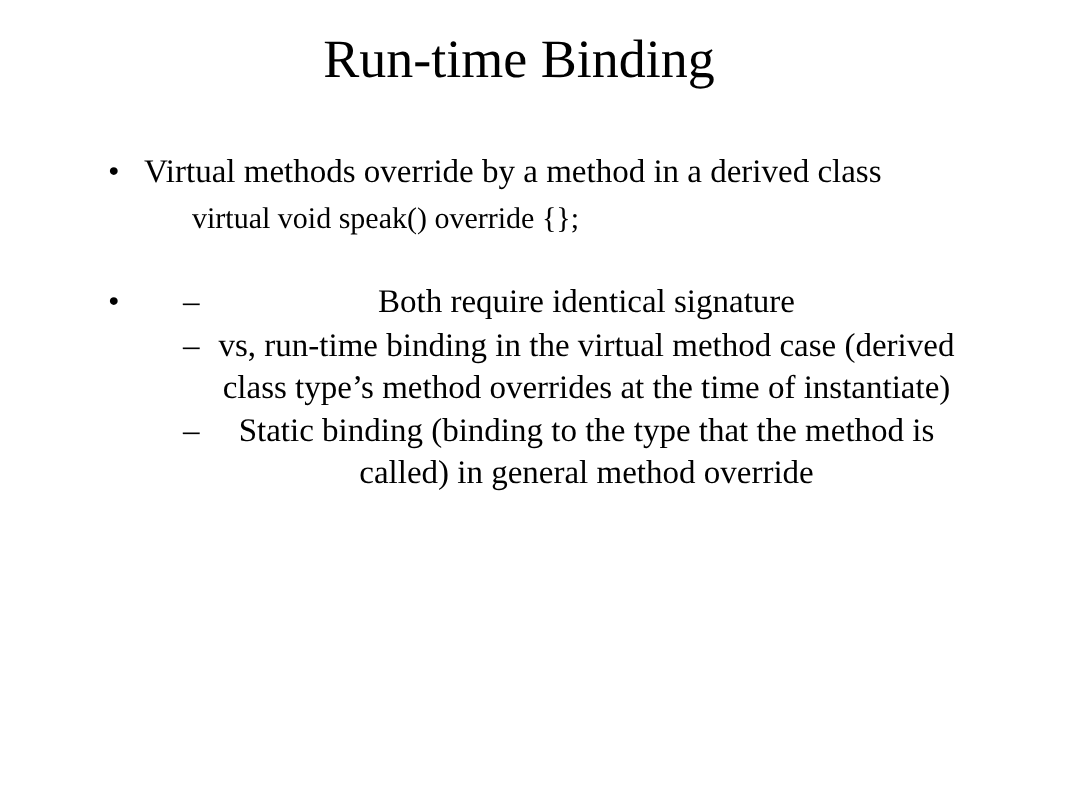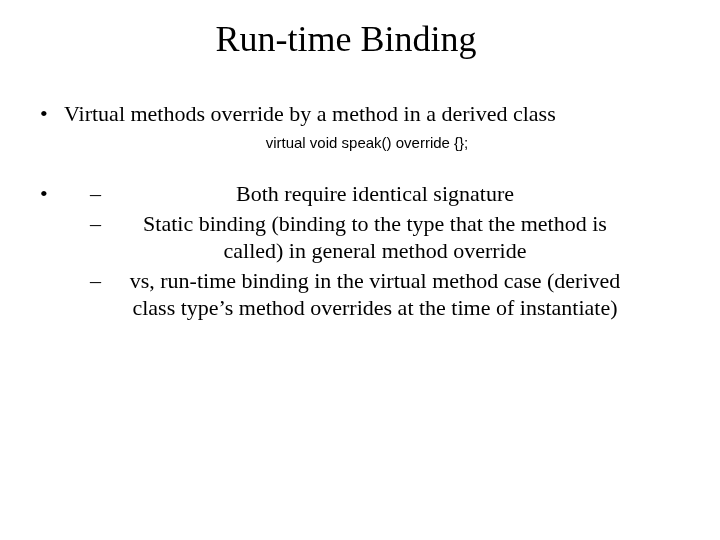--- a/index.html
+++ b/index.html
@@ -18,21 +18,21 @@
     box-sizing: border-box;
   }
   .title {
     text-align: center;
     font-size: 36px;
     font-weight: normal;
     padding-top: 18px;
     margin: 0;
   }
   .body {
-    padding: 40px 54px 0 38px;
+    padding: 40px 54px 0 70px;
     font-size: 22px;
     line-height: 1.25;
   }
   ul.level1 {
     list-style: none;
     margin: 0;
     padding: 0;
   }
   ul.level1 > li {
     position: relative;
@@ -40,27 +40,26 @@
     margin-bottom: 28px;
   }
   ul.level1 > li::before {
     content: "•";
     position: absolute;
     left: 2px;
     top: 0;
     font-size: 22px;
   }
   .code {
-    font-family: Liberation Sans, sans-serif;
-    font-size: 15px;
+    font-family: Liberation Serif, serif;
+    font-size: 20px;
     display: block;
     margin-top: 6px;
     margin-left: 32px;
     white-space: pre;
-    text-align: center;
   }
   ul.level2 {
     list-style: none;
     margin: 4px 0 0 0;
     padding: 0 0 0 26px;
     text-align: center;
   }
   ul.level2 > li {
     position: relative;
     padding-left: 22px;
@@ -87,24 +86,24 @@
         <span>Virtual methods override by a method in a derived class</span>
         <span class="code">virtual void speak() override {};</span>
       </li>
 
       <li>
         <ul class="level2">
           <li>
             <span>Both require identical signature</span>
           </li>
           <li>
-            <span>Static binding (binding to the type that the method is called) in general method override</span>
+            <span>vs, run-time binding in the virtual method case (derived class type’s method overrides at the time of instantiate)</span>
           </li>
           <li>
-            <span>vs, run-time binding in the virtual method case (derived class type’s method overrides at the time of instantiate)</span>
+            <span>Static binding (binding to the type that the method is called) in general method override</span>
           </li>
         </ul>
       </li>
 
     </ul>
   </div>
 
 </div>
 
 </body></html>

